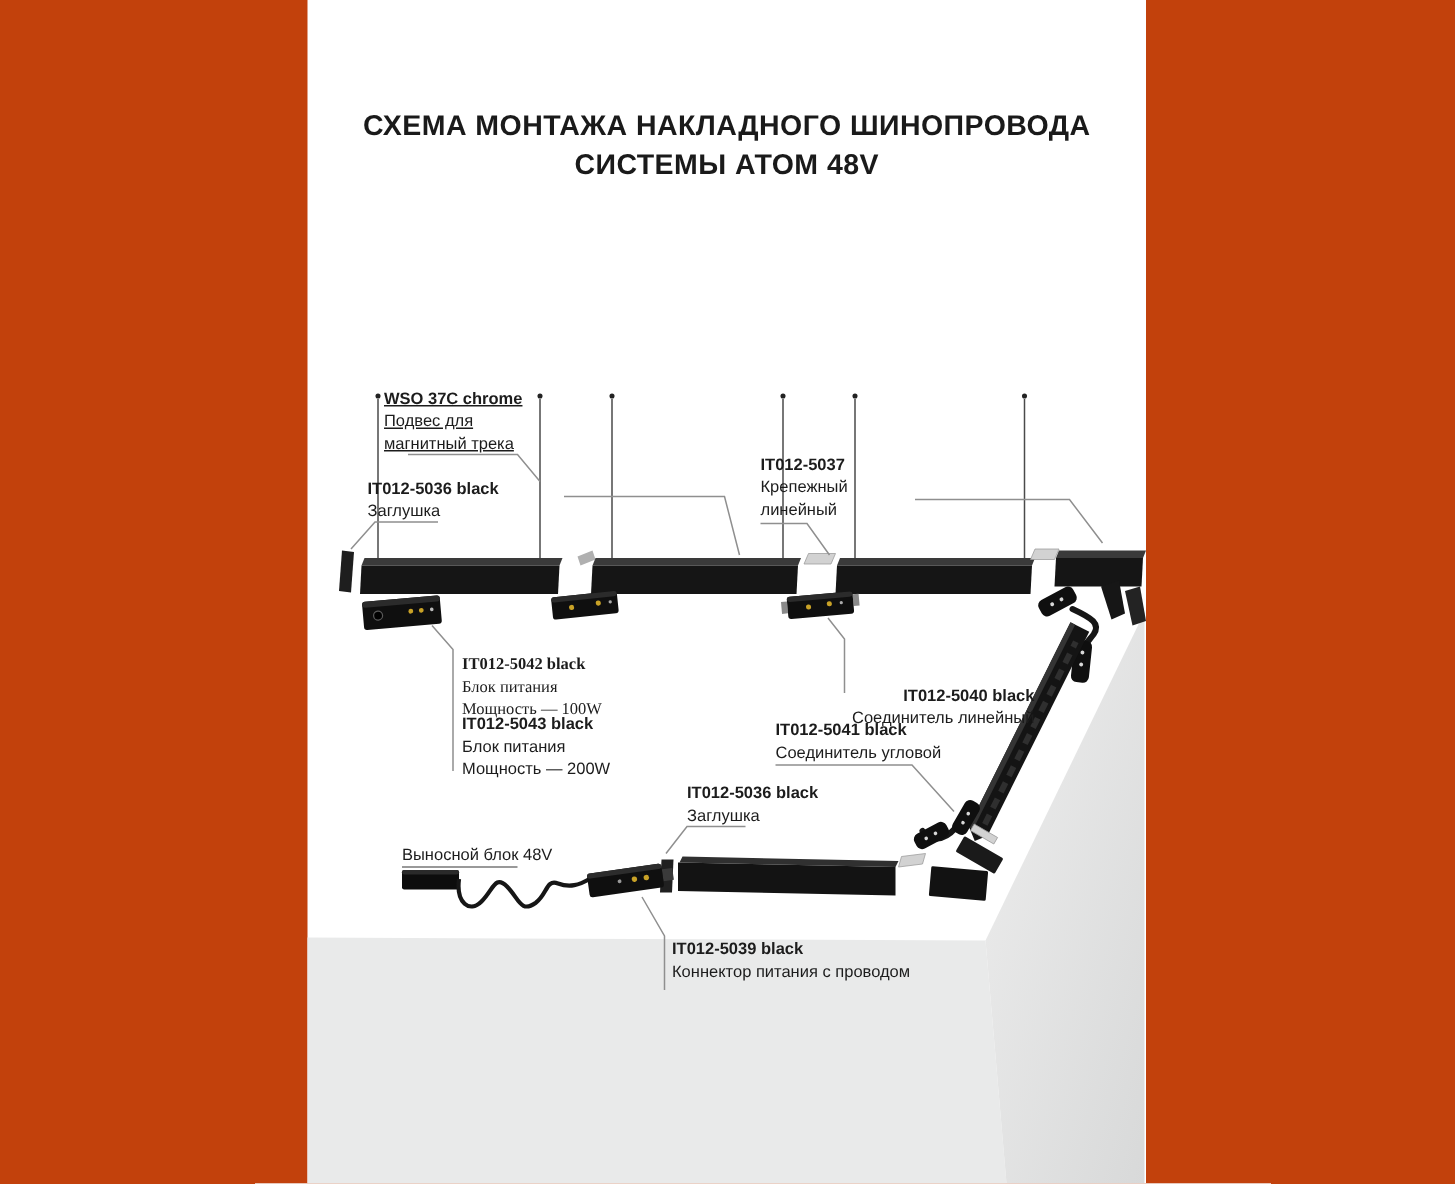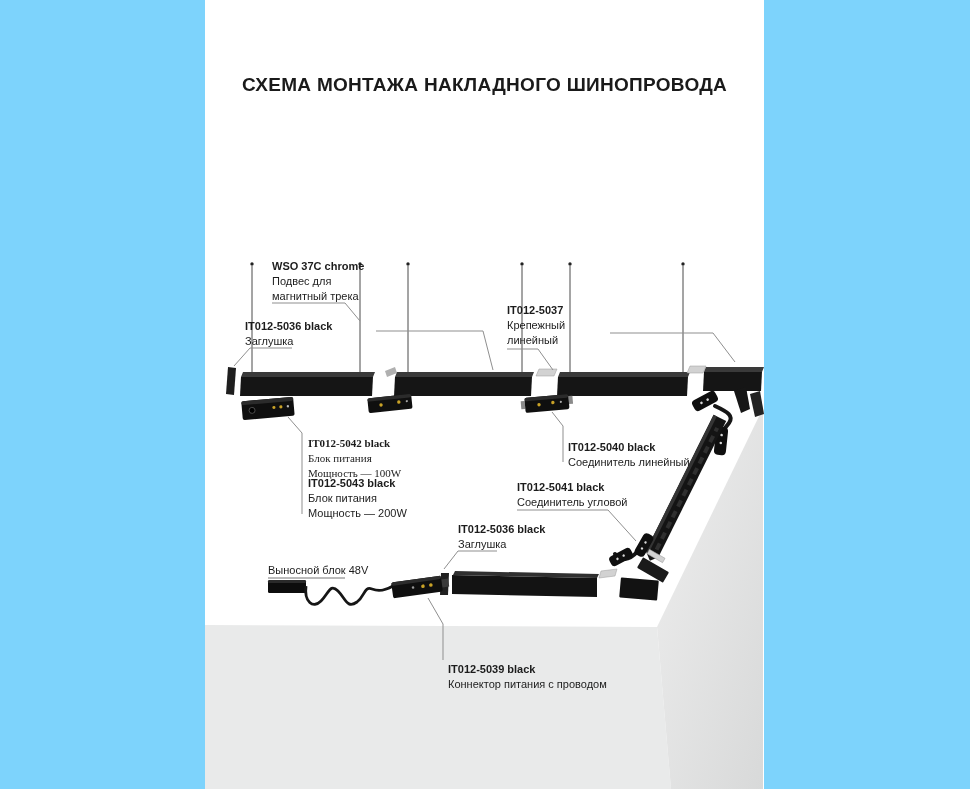--- a/index.html
+++ b/index.html
@@ -1,16 +1,16 @@
 <!DOCTYPE html>
 <html><head>
 <meta charset="utf-8">
 <style>
   html,body{margin:0;padding:0;background:#f1f1f2;}
-  .page{position:relative;width:970px;height:789px;margin:0 auto;background:#7dd3fc;overflow:hidden;
+  .page{position:relative;width:970px;height:789px;margin:0 auto;background:#c2410c;overflow:hidden;
         font-family:"Liberation Sans",sans-serif;}
   svg{position:absolute;left:0;top:0;}
   .title{position:absolute;left:205px;top:72px;width:559px;text-align:center;
          font-size:19px;line-height:26px;font-weight:bold;color:#1a1a1a;letter-spacing:.3px;}
   .lbl{position:absolute;font-size:11px;line-height:15px;color:#1c1c1c;white-space:nowrap;}
   .lbl .c{font-weight:bold;}
 </style>
 </head>
 <body>
 
@@ -174,23 +174,24 @@
       <polyline points="552,412 563,426 563,462"></polyline>
       <polyline points="517,510 608,510 636,541"></polyline>
       <polyline points="497,551 458,551 444,569"></polyline>
       <polyline points="428,598 443,624 443,660"></polyline>
       <line x1="268" y1="578" x2="345" y2="578" stroke="#777"></line>
     </g>
   </svg>
 
   <div class="title">
     <div>СХЕМА МОНТАЖА НАКЛАДНОГО ШИНОПРОВОДА</div>
-  </div>
-
-  <div class="lbl" style="left:272px;top:259px;">
+    <div>СИСТЕМЫ АТОМ 48V</div>
+  </div>
+
+  <div class="lbl" style="left:256px;top:259px;text-decoration:underline;">
     <div class="c">WSO 37C chrome</div>
     <div>Подвес для</div>
     <div>магнитный трека</div>
   </div>
 
   <div class="lbl" style="left:245px;top:319px;">
     <div class="c">IT012-5036 black</div>
     <div>Заглушка</div>
   </div>
 
@@ -207,37 +208,37 @@
     <div>Блок питания</div>
     <div>Мощность — 100W</div>
   </div>
 
   <div class="lbl" style="left:308px;top:476px;">
     <div class="c">IT012-5043 black</div>
     <div>Блок питания</div>
     <div>Мощность — 200W</div>
   </div>
 
-  <div class="lbl" style="left:568px;top:440px;">
+  <div class="lbl" style="left:568px;top:457px;text-align:right;">
     <div class="c">IT012-5040 black</div>
     <div>Соединитель линейный</div>
   </div>
 
   <div class="lbl" style="left:517px;top:480px;">
     <div class="c">IT012-5041 black</div>
     <div>Соединитель угловой</div>
   </div>
 
   <div class="lbl" style="left:458px;top:522px;">
     <div class="c">IT012-5036 black</div>
     <div>Заглушка</div>
   </div>
 
   <div class="lbl" style="left:268px;top:563px;">
     <div>Выносной блок 48V</div>
   </div>
 
-  <div class="lbl" style="left:448px;top:626px;margin-top:36px;">
+  <div class="lbl" style="left:448px;top:626px;">
     <div class="c">IT012-5039 black</div>
     <div>Коннектор питания с проводом</div>
   </div>
 
 </div>
 
 </body></html>

